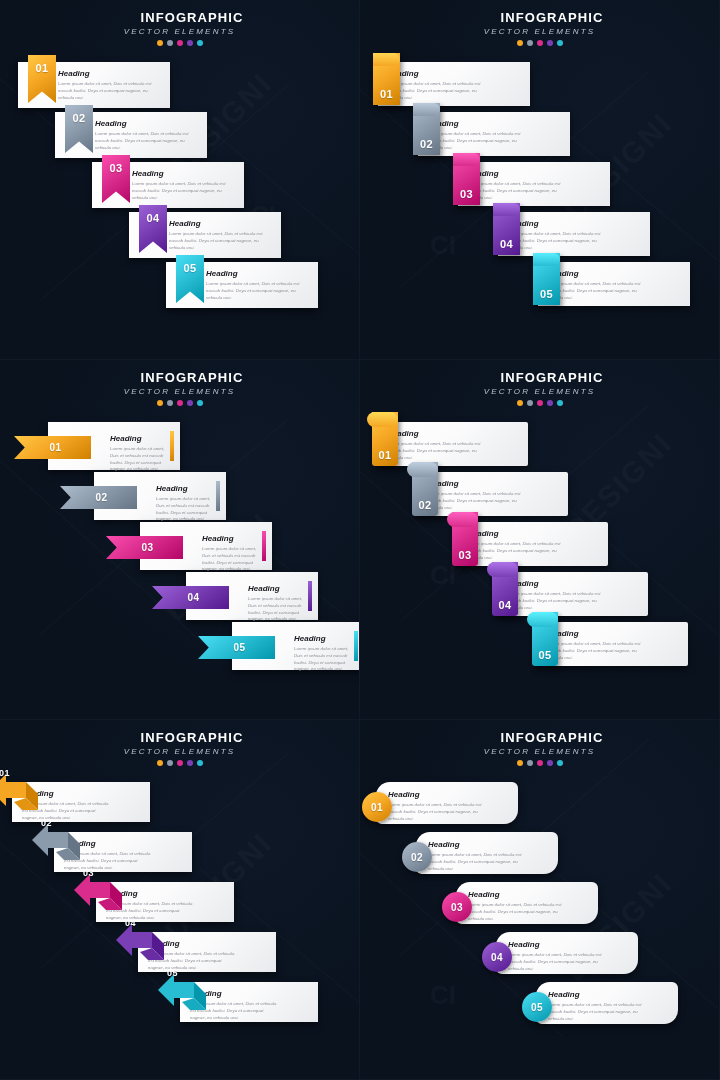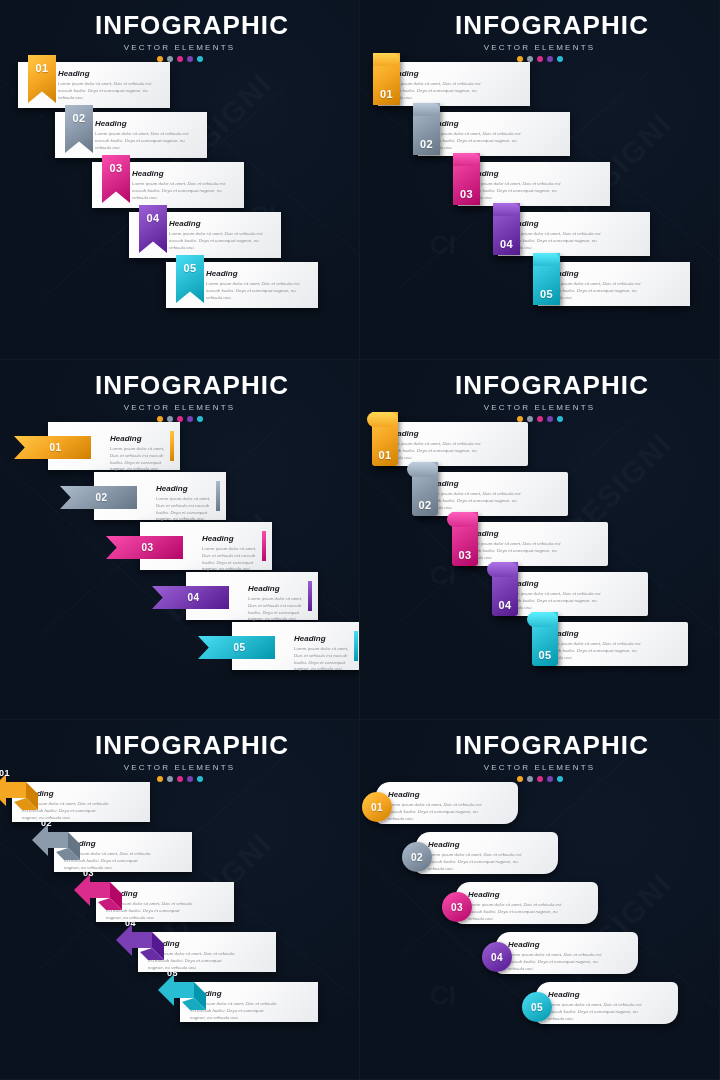--- a/index.html
+++ b/index.html
@@ -28,27 +28,28 @@
     position:absolute; inset:0;
     background:
       radial-gradient(circle at 70% 30%, rgba(30,50,80,.18), transparent 60%);
     pointer-events:none;
   }
   .deco { position:absolute; inset:0; pointer-events:none; opacity:.5; }
 
   
   .hdr { position:absolute; top:10px; left:0; right:0; text-align:center; z-index:5;}
   .hdr .t1 {
-    font-size:26px; font-weight:bold; color:#ffffff;
+    font-size:13px; font-weight:bold; color:#ffffff;
     letter-spacing:1.1px;
     margin-left:25px;
   }
   .hdr .t2 {
     font-size:8px; color:#b9c2cc; letter-spacing:2.2px;
     margin-top:2px;
+    font-style:italic;
   }
   .dots { margin-top:4px; display:flex; gap:4px; justify-content:center; }
   .dots i { width:6px; height:6px; border-radius:50%; display:block; }
 
   
   .wm {
     position:absolute; color:rgba(190,205,220,.075);
     font-weight:bold; pointer-events:none; white-space:nowrap;
   }
   .wm-text { font-size:30px; letter-spacing:2px; transform:rotate(-45deg); }

